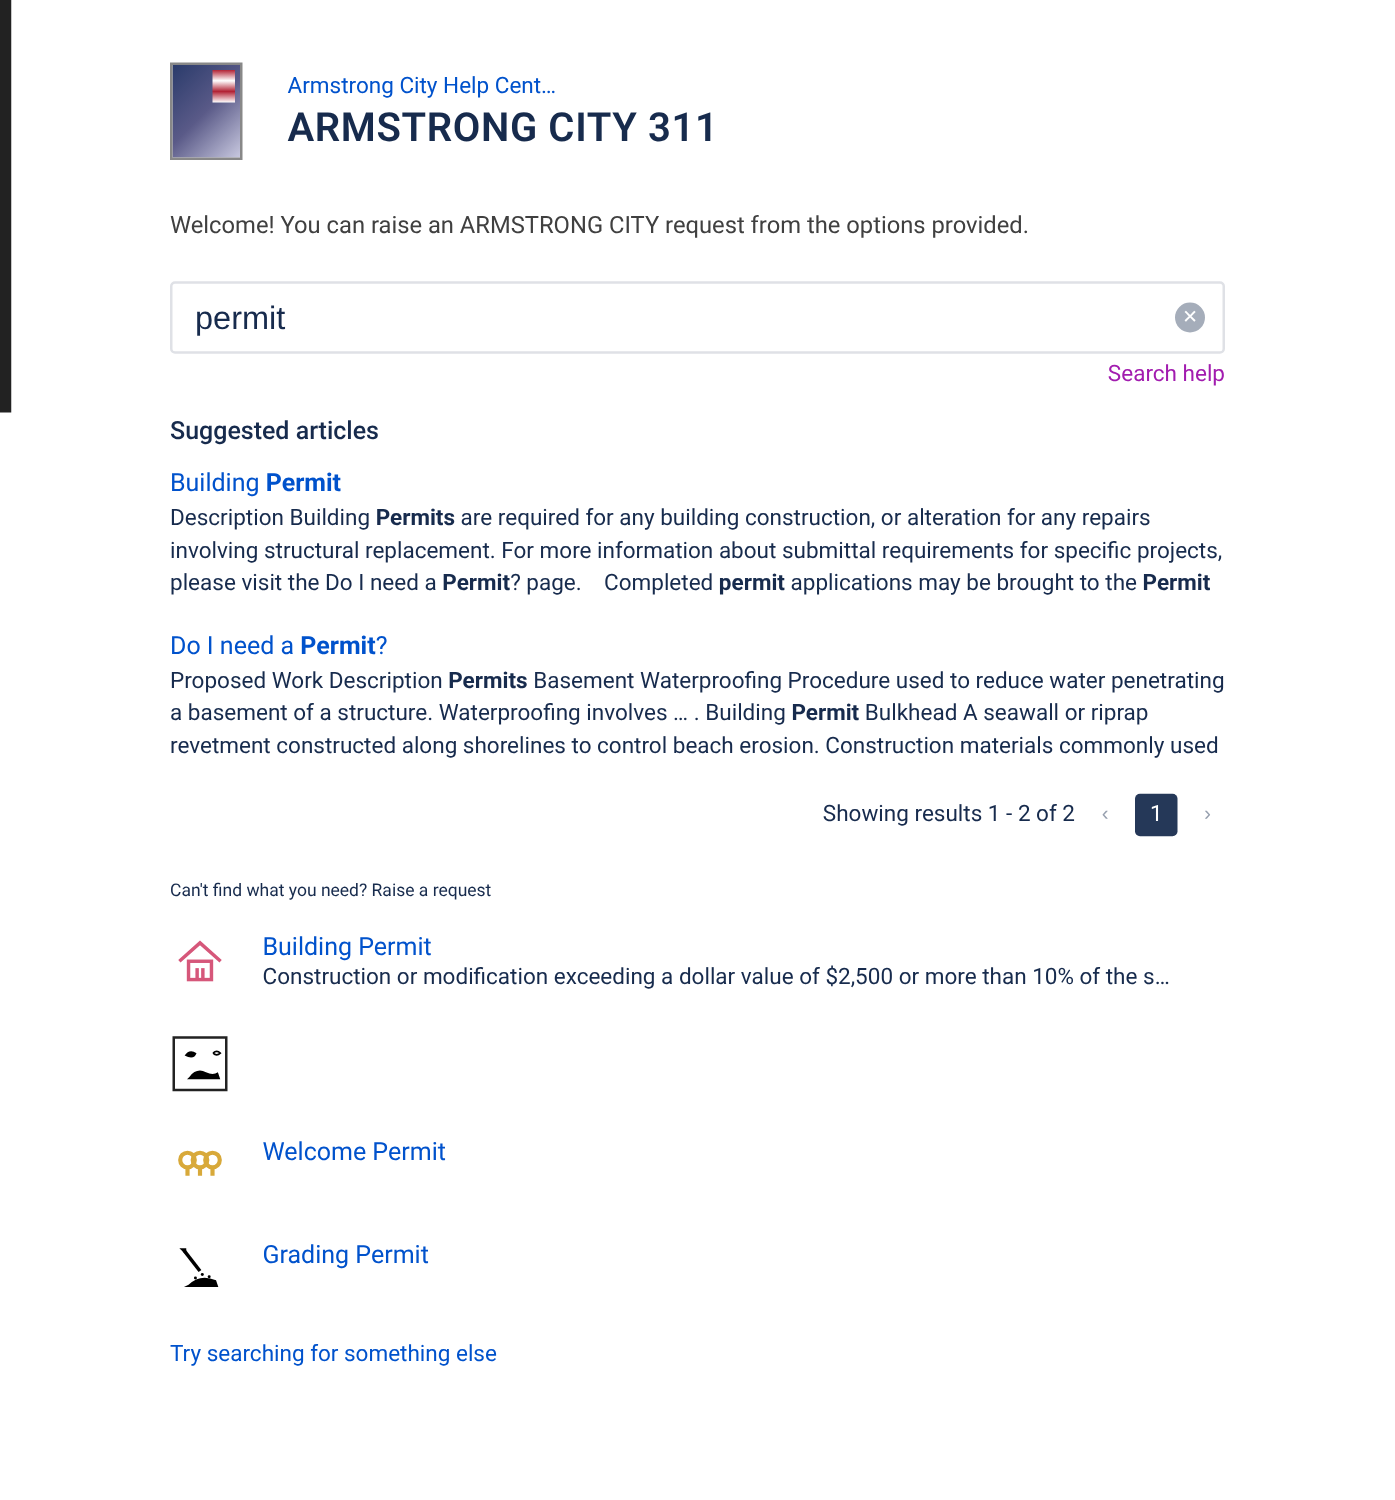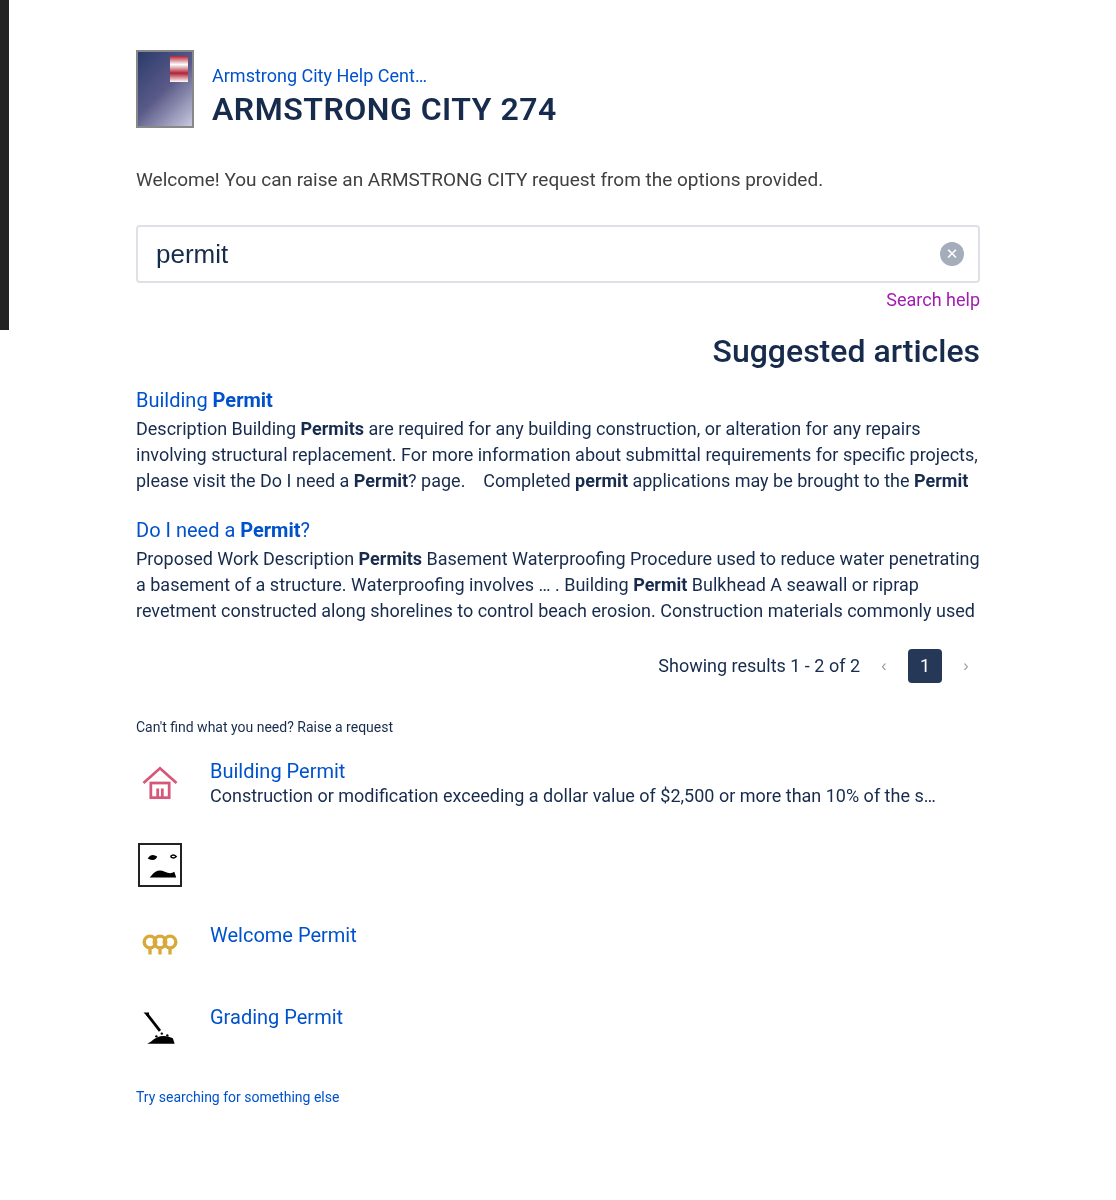--- a/index.html
+++ b/index.html
@@ -16,22 +16,22 @@
     left: 0; top: 0;
     width: 9px; height: 330px;
     background: #222;
   }
   .content {
     padding: 50px 80px 40px 136px;
     max-width: 1060px;
   }
   .header-row {
     display: flex;
-    align-items: flex-end;
-    gap: 18px;
+    align-items: center;
+    gap: 36px;
     margin-bottom: 40px;
   }
   .logo {
     width: 58px; height: 78px;
     border: 2px solid #888;
     background: linear-gradient(135deg,#2a3b6b 0%,#5a5a88 50%,#c8c8df 100%);
     position: relative;
   }
   .logo::after{
     content:"";
@@ -83,25 +83,24 @@
   }
   .search-help {
     display: block;
     text-align: right;
     color: #a21caf;
     font-size: 18px;
     text-decoration: none;
     margin-bottom: 22px;
   }
   .section-h {
-    font-size: 32px;
+    font-size: 20px;
     font-weight: 500;
     color: #172B4D;
     margin-bottom: 18px;
-    text-align: right;
   }
   .article { margin-bottom: 24px; }
   .article-title {
     font-size: 20px;
     color: #0052CC;
     text-decoration: none;
     display: inline-block;
     margin-bottom: 4px;
   }
   .article-title b, .article-snippet b { font-weight: 700; color:#172B4D; }
@@ -146,38 +145,38 @@
   }
   .req-title {
     font-size: 20px; color:#0052CC; text-decoration:none;
     display:block; margin-bottom:2px;
   }
   .req-desc {
     font-size: 18px; color:#172B4D;
   }
   .req-desc.italic { font-style: italic; color:#6B778C; }
   .other-link {
-    color:#0052CC; font-size:14px; text-decoration:none;
+    color:#0052CC; font-size:18px; text-decoration:none;
   }
   .icon-box-border { border:2px solid #222; padding:2px; }
 </style>
 </head>
 <body>
 
 <div class="left-edge"></div>
 
 <div class="content">
 
   <div class="header-row">
     <div class="logo"></div>
     <div>
       <div class="breadcrumb">
         <a href="#">Armstrong City Help Cent…</a>
       </div>
-      <div class="page-title">ARMSTRONG CITY 274</div>
+      <div class="page-title">ARMSTRONG CITY 311</div>
     </div>
   </div>
 
   <div class="welcome">Welcome! You can raise an ARMSTRONG CITY request from the options provided.</div>
 
   <div class="search-wrap">
     <input class="search-input" type="text" value="permit" style="">
     <button class="clear-btn">
       <span>✕</span>
     </button>

